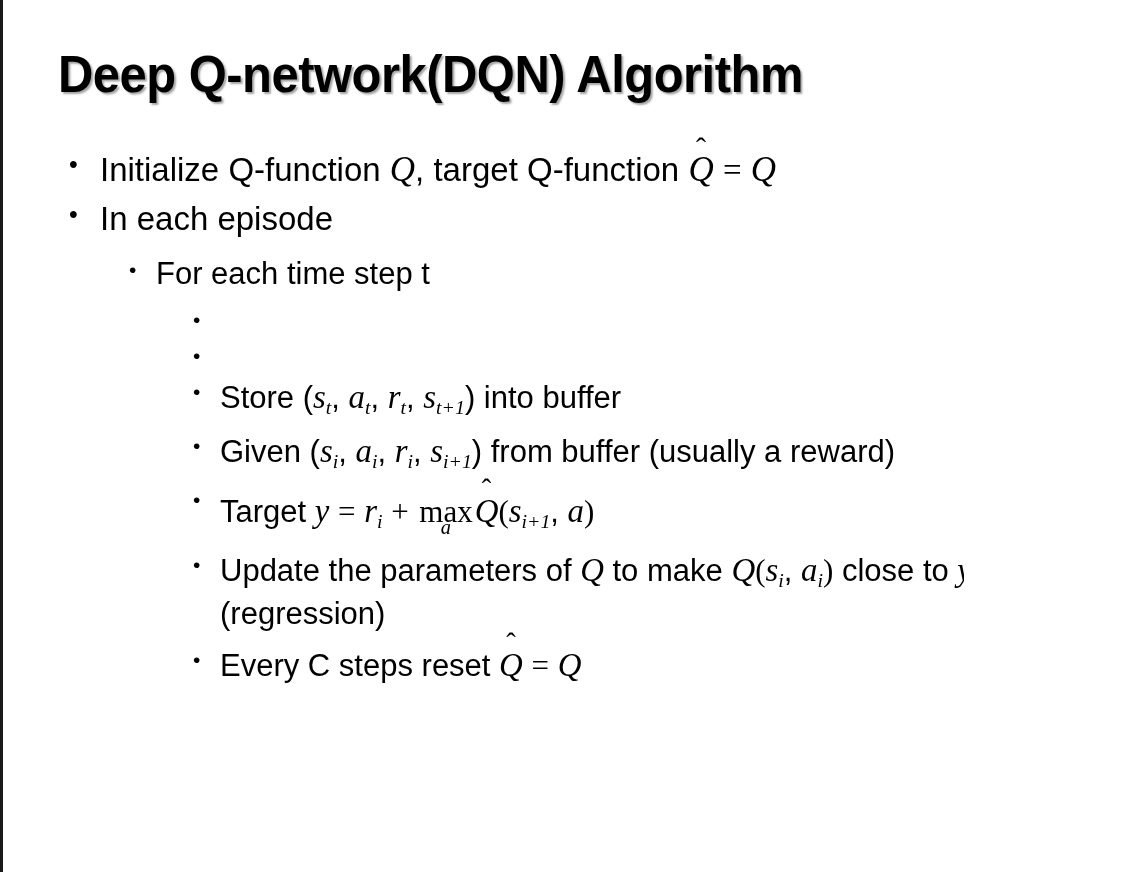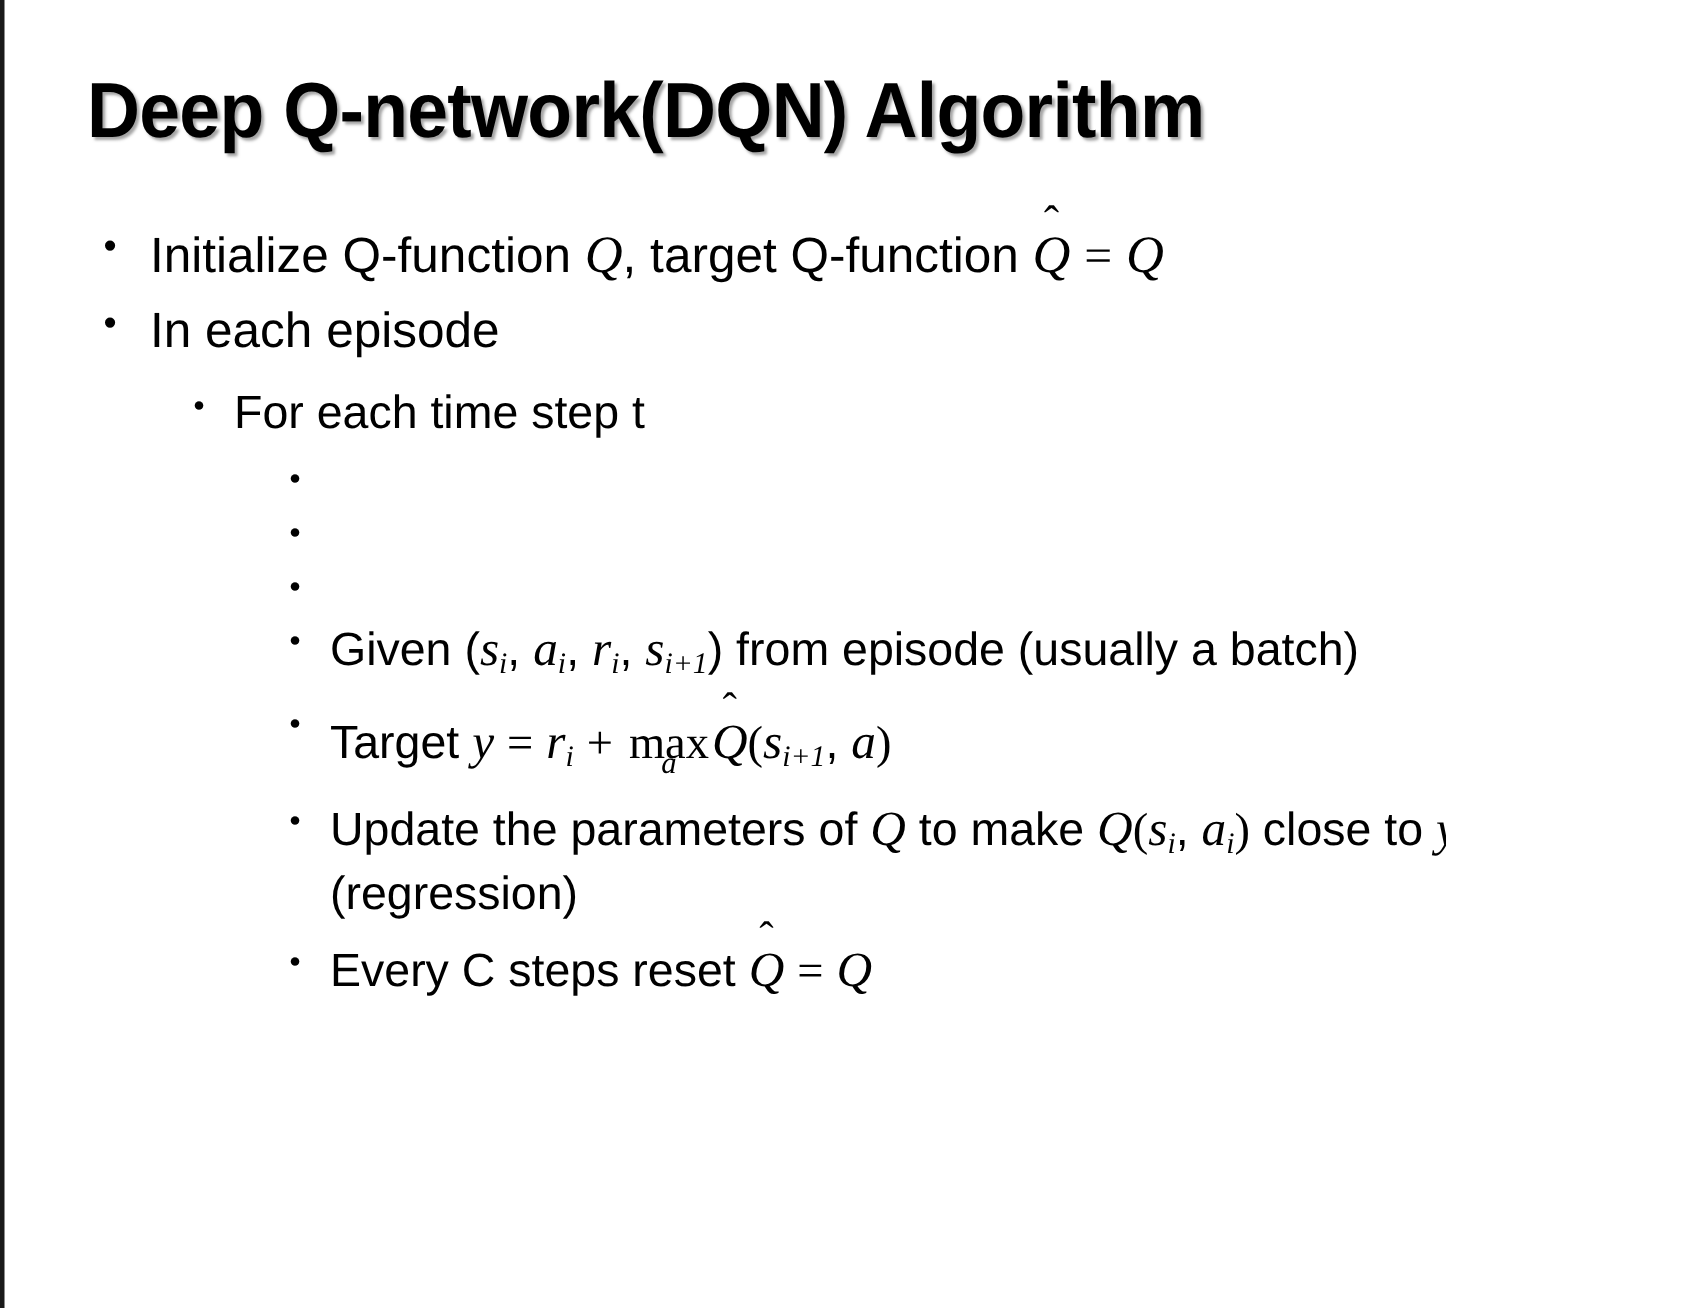--- a/index.html
+++ b/index.html
@@ -192,25 +192,26 @@
     <div class="bullet-row lvl3">
       <span class="bullet-dot">•</span>
     </div>
 
     <div class="bullet-row lvl3">
       <span class="bullet-dot">•</span>
     </div>
 
     <div class="bullet-row lvl3">
       <span class="bullet-dot">•</span>
-    </div>
-
-    <div class="bullet-row lvl3">
-      <span class="bullet-dot">•</span>
-      <span class="bullet-text"><span>Given (</span><span class="mi">s</span><span class="sub">i</span><span>, </span><span class="mi">a</span><span class="sub">i</span><span>, </span><span class="mi">r</span><span class="sub">i</span><span>, </span><span class="mi">s</span><span class="sub">i+1</span><span>) from episode (usually a batch)</span></span>
+      <span class="bullet-text"><span>Store (</span><span class="mi">s</span><span class="sub">t</span><span>, </span><span class="mi">a</span><span class="sub">t</span><span>, </span><span class="mi">r</span><span class="sub">t</span><span>, </span><span class="mi">s</span><span class="sub">t+1</span><span>) into buffer</span></span>
+    </div>
+
+    <div class="bullet-row lvl3">
+      <span class="bullet-dot">•</span>
+      <span class="bullet-text"><span>Given (</span><span class="mi">s</span><span class="sub">i</span><span>, </span><span class="mi">a</span><span class="sub">i</span><span>, </span><span class="mi">r</span><span class="sub">i</span><span>, </span><span class="mi">s</span><span class="sub">i+1</span><span>) from buffer (usually a reward)</span></span>
     </div>
 
     <div class="bullet-row lvl3">
       <span class="bullet-dot">•</span>
       <span class="bullet-text"><span>Target </span><span class="mi">y</span><span class="eqsp"></span><span class="mo">=</span><span class="eqsp"></span><span class="mi">r</span><span class="sub">i</span><span class="eqsp"></span><span class="mo">+</span><span class="eqsp"></span><span class="underset"><span class="op">max</span><span class="lim">a</span></span><span class="hat-wrap"><span class="mi">Q</span><span class="hat">̂</span></span><span class="mo">(</span><span class="mi">s</span><span class="sub">i+1</span><span>, </span><span class="mi">a</span><span class="mo">)</span></span>
     </div>
 
     <div class="bullet-row lvl3">
       <span class="bullet-dot">•</span>
       <span class="bullet-text"><span>Update the parameters of </span><span class="mi">Q</span><span> to make </span><span class="mi">Q</span><span class="mo">(</span><span class="mi">s</span><span class="sub">i</span><span>, </span><span class="mi">a</span><span class="sub">i</span><span class="mo">)</span><span> close to </span><span class="mi">y</span><span> (regression)</span></span>

